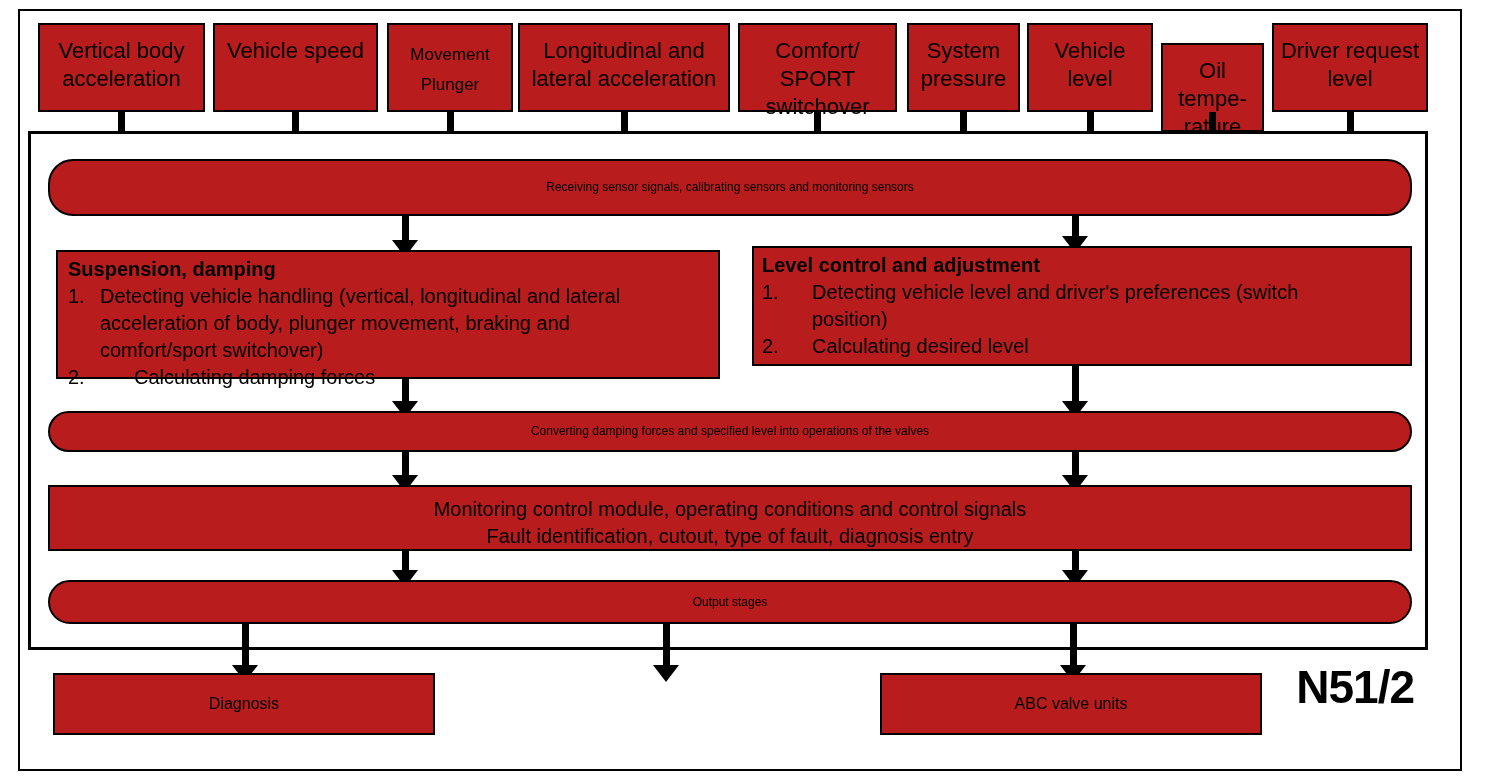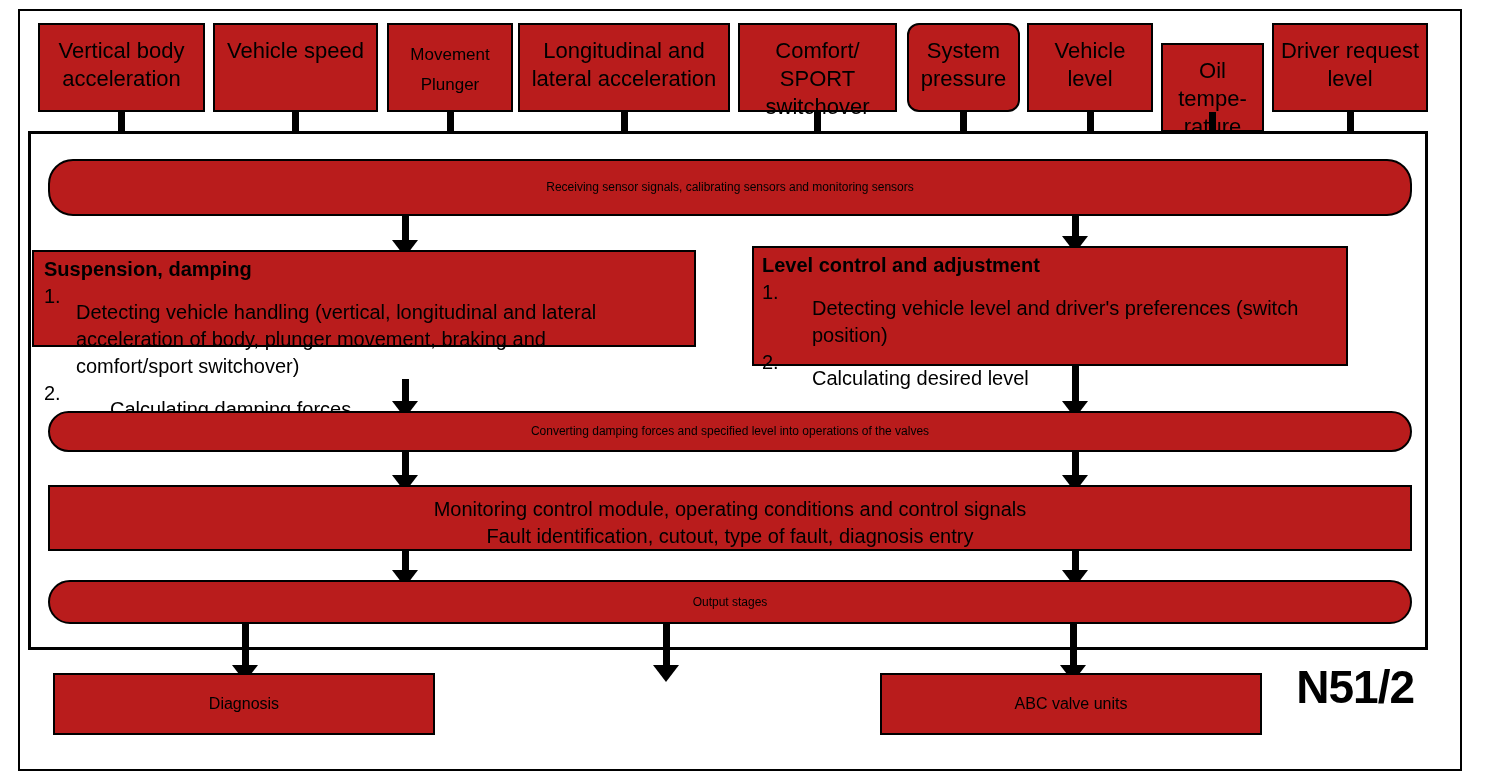--- a/index.html
+++ b/index.html
@@ -41,21 +41,21 @@
   }
   .panel{
     font-size:20px;line-height:27px;padding:4px 10px 0 10px;
   }
   .panel .title{font-weight:bold;}
   .panel .li{display:flex;align-items:flex-start;}
   .panel .li .num{flex:0 0 32px;}
   .panel .li.wide .num{flex:0 0 66px;}
   .panel.right-panel{padding-left:8px;}
   .panel.right-panel .li .num{flex:0 0 50px;}
-  .panel .li .txt{flex:1 1 auto;margin-top:16px;}
+  .panel .li .txt{flex:1 1 auto;}
   .output-box{
     top:673px;height:62px;width:382px;
     display:flex;align-items:center;justify-content:center;
     text-align:center;font-size:16px;
   }
   
   .arrow{position:absolute;width:26px;margin-left:-13px;}
   .arrow::before{
     content:'';position:absolute;left:9.5px;top:0;bottom:15px;width:7px;background:#000;
   }
@@ -79,21 +79,21 @@
   <div class="box input-box pre" style="left:38px;width:167px;">Vertical body
 acceleration</div>
   <div class="box input-box pre" style="left:213px;width:165px;">Vehicle speed</div>
   <div class="box input-box small pre" style="left:387px;width:126px;">Movement
 Plunger</div>
   <div class="box input-box pre" style="left:518px;width:212px;">Longitudinal and
 lateral acceleration</div>
   <div class="box input-box pre" style="left:738px;width:159px;">Comfort/
 SPORT
 switchover</div>
-  <div class="box input-box pre" style="left:907px;width:113px;border-radius:12px;">System
+  <div class="box input-box pre" style="left:907px;width:113px;">System
 pressure</div>
   <div class="box input-box pre" style="left:1027px;width:126px;">Vehicle
 level</div>
   <div class="box input-box pre" style="left:1161px;width:103px;margin-top:20px;">Oil
 tempe-
 rature</div>
   <div class="box input-box pre" style="left:1272px;width:156px;">Driver request
 level</div>
 
   <div class="arrow" style="left:121px;top:112px;height:55px;"></div>
@@ -108,35 +108,35 @@
 
   <div class="module-container"></div>
 
   <div class="box stage-box" style="left:48px;top:159px;width:1364px;height:57px;">
     <span>Receiving sensor signals, calibrating sensors and monitoring sensors</span>
   </div>
 
   <div class="arrow" style="left:405px;top:216px;height:41px;"></div>
   <div class="arrow" style="left:1075px;top:216px;height:37px;"></div>
 
-  <div class="box panel" style="left:32px;top:250px;width:664px;height:97px;overflow:visible;">
+  <div class="box panel" style="left:56px;top:250px;width:664px;height:129px;overflow:visible;">
     <div class="title">Suspension, damping</div>
     <div class="li">
       <span class="num">1.</span>
       <span class="txt pre">Detecting vehicle handling (vertical, longitudinal and lateral
 acceleration of body, plunger movement, braking and
 comfort/sport switchover)</span>
     </div>
     <div class="li wide">
       <span class="num">2.</span>
       <span class="txt pre">Calculating damping forces</span>
     </div>
   </div>
 
-  <div class="box panel right-panel" style="left:752px;top:246px;width:596px;height:120px;overflow:visible;">
+  <div class="box panel right-panel" style="left:752px;top:246px;width:660px;height:120px;overflow:visible;">
     <div class="title">Level control and adjustment</div>
     <div class="li">
       <span class="num">1.</span>
       <span class="txt pre">Detecting vehicle level and driver's preferences (switch
 position)</span>
     </div>
     <div class="li">
       <span class="num">2.</span>
       <span class="txt pre">Calculating desired level</span>
     </div>

